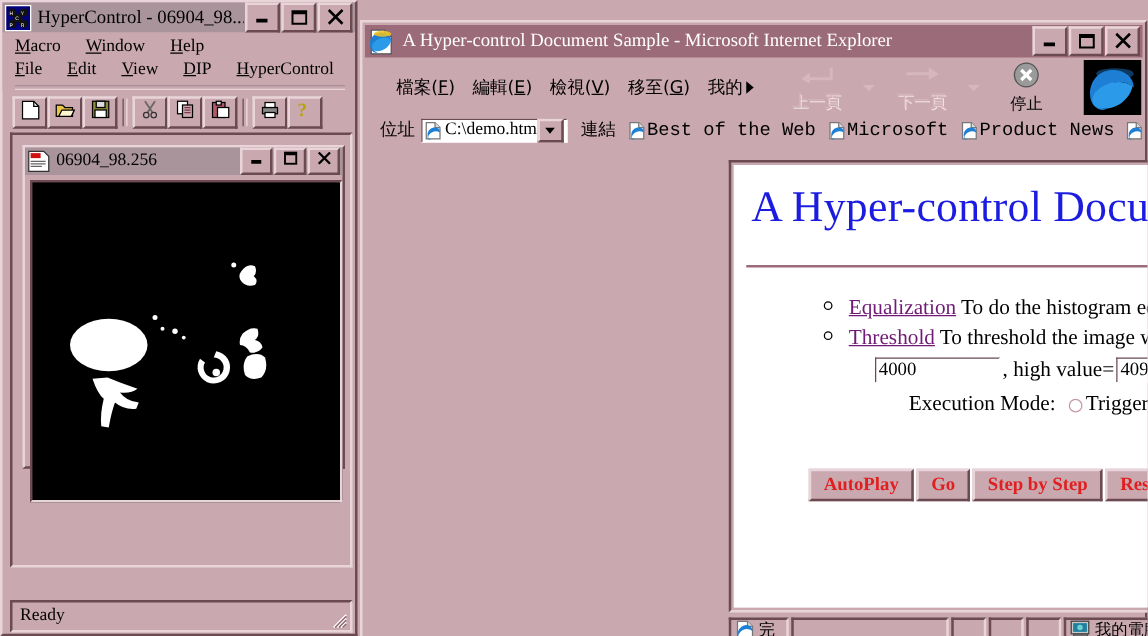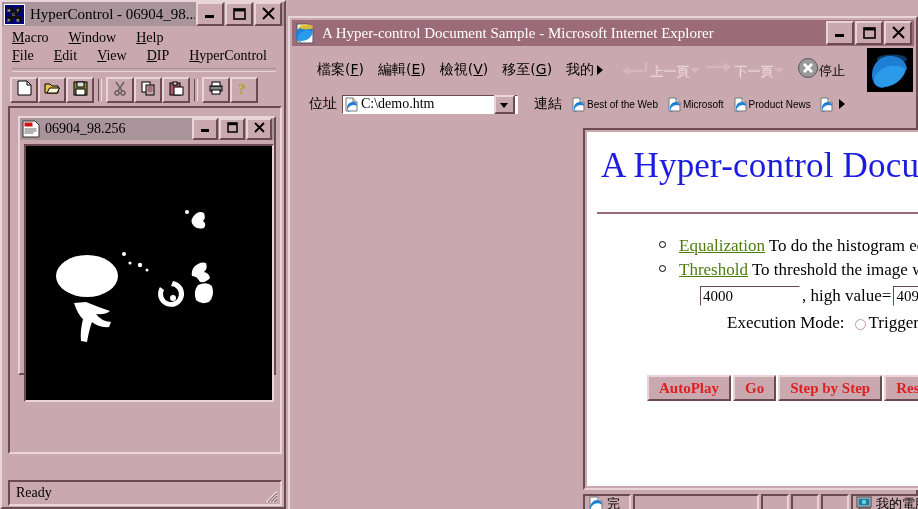--- a/index.html
+++ b/index.html
@@ -44,44 +44,44 @@
   .win-ie{position:absolute;left:288px;top:16px;width:630px;height:509px;background:#c9a8b0;box-sizing:border-box;}
   .ie-tbar{height:26px;background:#9c6b7a;display:flex;align-items:center;padding:0 2px;margin:2px;}
   .ie-tbar .ttl{flex:1;color:#fff;font-family:"Liberation Serif",serif;font-size:15px;padding-left:6px;white-space:nowrap;}
   .ie-ic{width:22px;height:22px;flex:none;}
   .ie-menurow{display:flex;align-items:center;height:44px;padding:0 3px;}
   .ie-menupanel{display:flex;align-items:center;padding:0 6px;}
   .cjk{font-family:"DejaVu Sans",sans-serif;font-size:14px;color:#000;white-space:nowrap;}
   .cjk u{text-decoration:underline;}
   .ie-mi{padding:2px 7px;white-space:nowrap;}
   .gripbar{width:5px;margin:3px 2px;border-left:1px solid #f0dde2;border-right:1px solid #7d5a64;}
-  .tb-btn{display:flex;flex-direction:row;align-items:center;justify-content:center;width:62px;height:42px;}
+  .tb-btn{display:flex;flex-direction:column;align-items:center;justify-content:center;width:62px;height:42px;}
   .tb-lbl{font-family:"DejaVu Sans",sans-serif;font-size:13px;line-height:14px;margin-top:1px;white-space:nowrap;}
   .dis{color:#d6b7be;text-shadow:1px 1px 0 #f2e2e6;}
   .arrowdn{width:0;height:0;border-left:5px solid transparent;border-right:5px solid transparent;border-top:5px solid #2b1b20;margin:0 6px;}
   .arrowdn.d{border-top-color:#d6b7be;}
   .ie-logo{width:46px;height:44px;background:#000;display:flex;align-items:center;justify-content:center;}
 
   .ie-addrrow{display:flex;align-items:center;height:24px;padding:0 3px;margin-bottom:18px;}
   .addrlbl{padding:0 5px;}
   .addrbox{display:flex;align-items:center;height:19px;width:176px;background:#fff;box-sizing:border-box;}
   .addrbox .v{font-family:"Liberation Serif",serif;font-size:14px;color:#000;padding-left:3px;white-space:nowrap;}
   .combobtn{width:17px;height:15px;background:#c9a8b0;margin-left:auto;margin-right:2px;display:flex;align-items:center;justify-content:center;}
-  .linkitem{display:flex;align-items:center;padding:0 5px;font-family:Liberation Sans, sans-serif;font-size:10px;white-space:nowrap;}
+  .linkitem{display:flex;align-items:center;padding:0 5px;font-family:Liberation Mono, monospace;font-size:15px;white-space:nowrap;}
   .favicon{width:13px;height:15px;margin-right:2px;flex:none;}
 
   .docwrap{position:absolute;left:293px;top:110px;width:600px;height:362px;background:#c9a8b0;box-sizing:border-box;}
   .doc{position:absolute;left:2px;top:2px;right:2px;bottom:2px;background:#fff;overflow:hidden;display:flex;}
   .page{flex:1;position:relative;background:#fff;}
   .h1{font-family:"Liberation Serif",serif;font-size:35px;color:#1c1ce0;margin:14px 0 0 14px;letter-spacing:.2px;white-space:nowrap;}
   .hr{height:2px;background:#9c6b7a;margin:26px 10px 0 10px;}
   ul.items{list-style:none;margin:20px 0 0 0;padding:0 0 0 92px;}
   ul.items li{position:relative;font-family:"Liberation Serif",serif;font-size:17px;color:#000;line-height:24px;white-space:nowrap;}
   ul.items li .bullet{position:absolute;left:-20px;top:7px;width:7px;height:7px;border:1.5px solid #000;border-radius:50%;box-sizing:border-box;}
-  .lnk{color:#4d7c0f;text-decoration:underline;}
+  .lnk{color:#701a75;text-decoration:underline;}
   .fieldrow{padding-left:113px;margin-top:4px;display:flex;align-items:center;font-family:"Liberation Serif",serif;font-size:17px;}
   .tf{height:20px;background:#fff;box-sizing:border-box;font-family:"Liberation Serif",serif;font-size:15px;color:#000;padding:0 2px;display:flex;align-items:center;}
   .tf.w1{width:100px;}
   .tf.w2{width:102px;}
   .moderow{padding-left:140px;margin-top:7px;display:flex;align-items:center;font-family:"Liberation Serif",serif;font-size:17px;white-space:nowrap;}
   .radio{width:11px;height:11px;border-radius:50%;border:1.5px solid #c39aa4;background:#fff;box-sizing:border-box;display:inline-flex;align-items:center;justify-content:center;margin:0 3px 0 10px;position:relative;top:1px;}
   .btnrow{margin:42px 0 0 60px;display:flex;}
   .wbtn{background:#c9a8b0;height:26px;display:flex;align-items:center;justify-content:center;padding:0 10px;font-family:"Liberation Serif",serif;font-weight:bold;font-size:15px;color:#e02020;margin-right:2px;box-sizing:border-box;}
 
   .ie-status{position:absolute;left:293px;top:474px;width:600px;height:24px;display:flex;align-items:center;box-sizing:border-box;}

